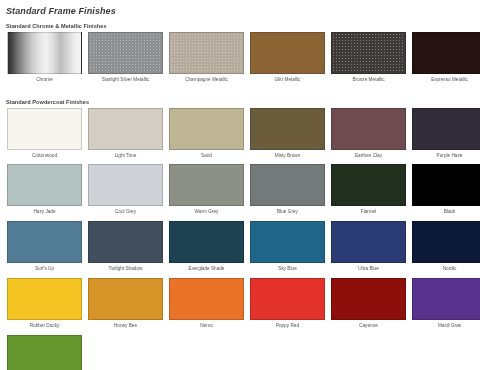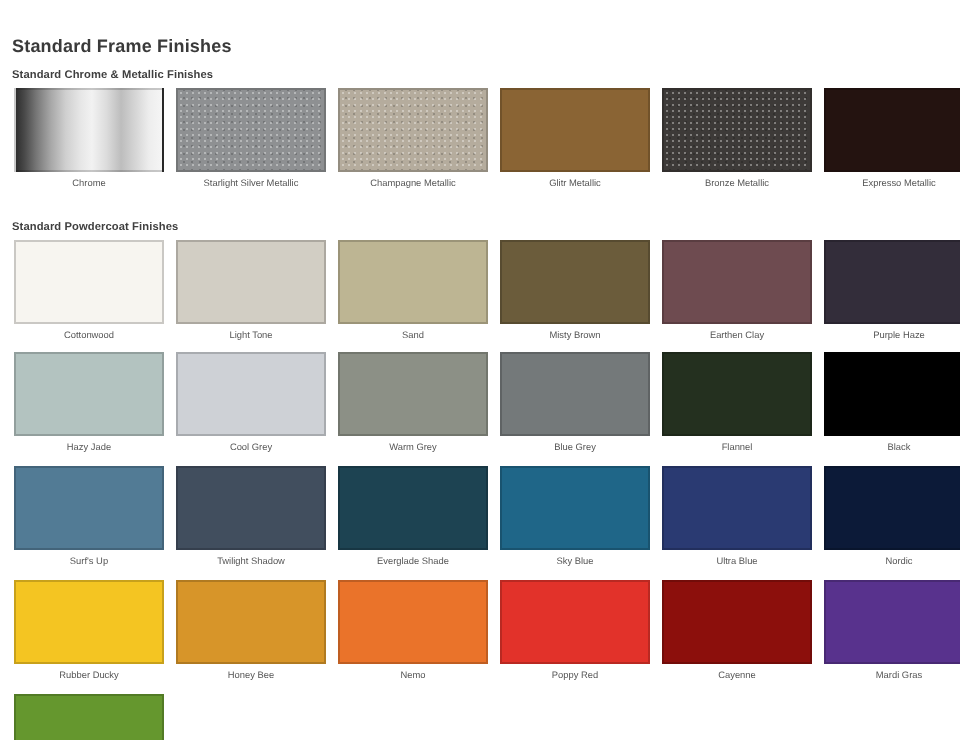--- a/index.html
+++ b/index.html
@@ -18,22 +18,23 @@
     width: 480px;
     height: 370px;
     position: relative;
     padding: 0;
     box-sizing: border-box;
   }
   .page-title {
     font-size: 9px;
     font-weight: bold;
     color: #3a3a3a;
-    margin: 18px 0 0 6px;
+    margin: 6px 0 0 6px;
     letter-spacing: 0.1px;
+    font-style: italic;
   }
   .section-title {
     font-size: 5.6px;
     font-weight: bold;
     color: #3f3f3f;
     margin: 7px 0 3px 6px;
     letter-spacing: 0.05px;
   }
   .section-title.second {
     margin-top: 10px;

